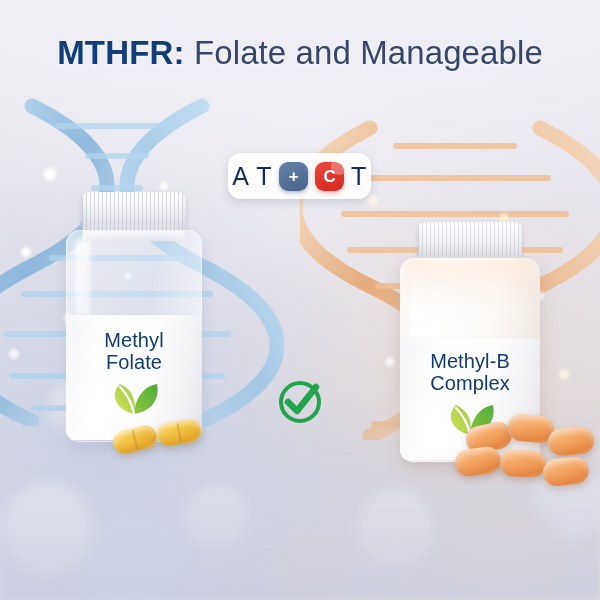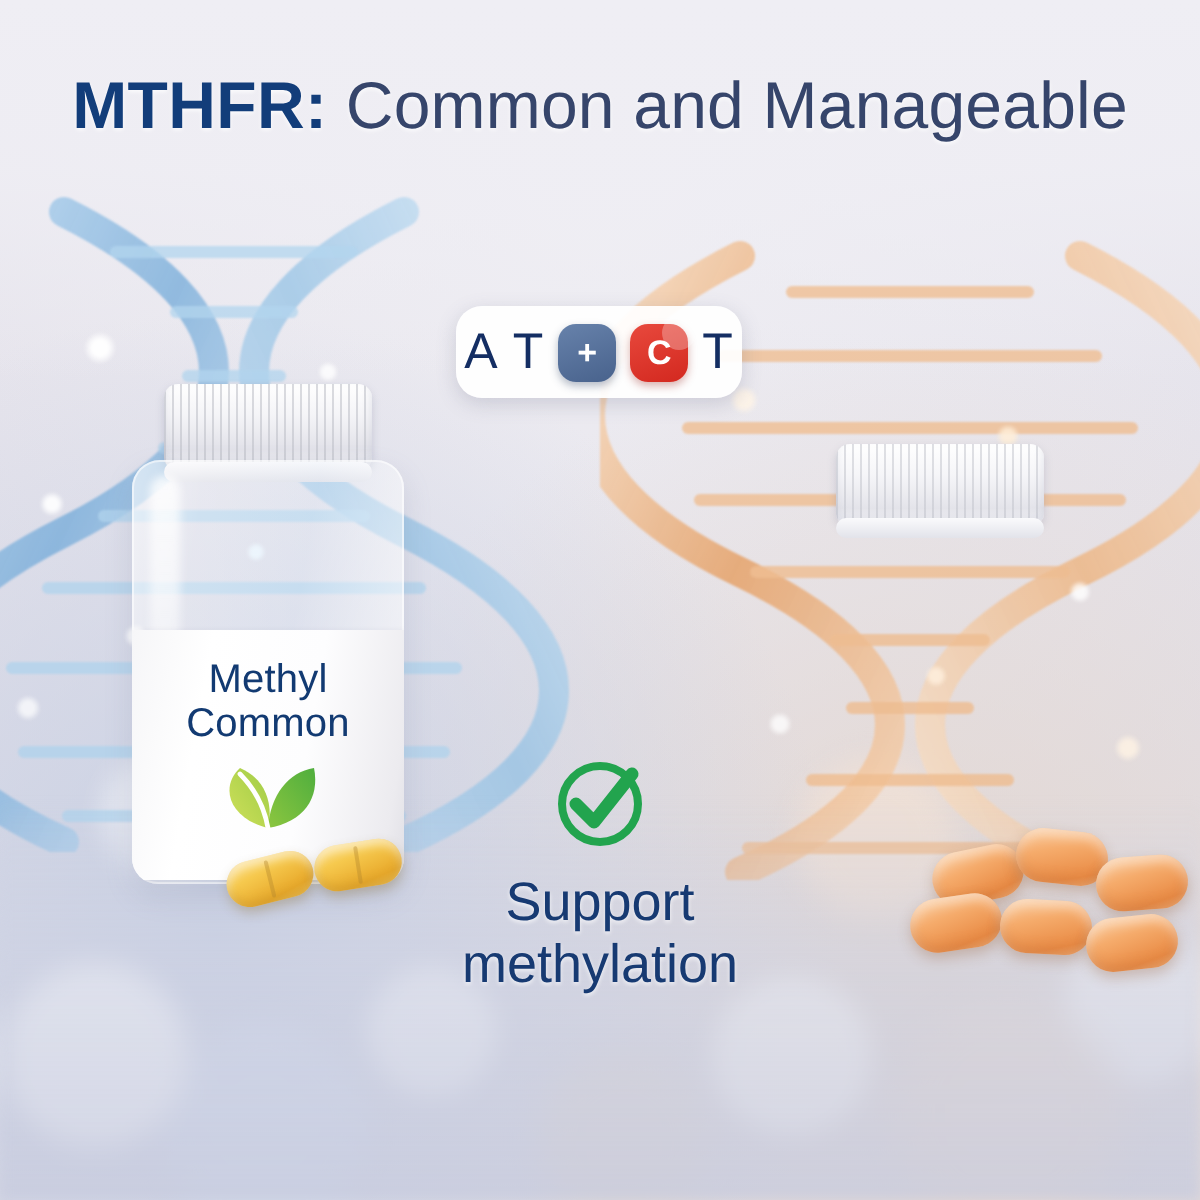--- a/index.html
+++ b/index.html
@@ -324,21 +324,21 @@
         </g>
       </g>
     </svg>
   </div>
   <div class="sparkle-right"></div>
 
   <div class="bg-floor"></div>
 
   <div class="title">
     <span class="brand">MTHFR:</span>
-    <span class="rest">Common and Manageable</span>
+    <span class="rest">Folate and Manageable</span>
   </div>
 
   <div class="gene-badge">
     <span class="gene-letter">A</span>
     <span class="gene-letter">T</span>
     <span class="gene-chip blue">
       <span class="glyph">+</span>
     </span>
     <span class="gene-chip red">
       <span class="glyph">C</span>
@@ -346,21 +346,21 @@
     <span class="gene-letter">T</span>
   </div>
 
   <div class="bottle bottle-left">
     <div class="bl-cap"></div>
     <div class="bl-body">
       <div class="bl-pills"></div>
       <div class="label label-left">
         <div class="label-title">
           <span>Methyl</span><br>
-          <span>Common</span>
+          <span>Folate</span>
         </div>
         <div class="leaf">
           <svg width="52" height="34" viewBox="0 0 52 34">
             <defs>
               <linearGradient id="lf1" x1="0" y1="1" x2="1" y2="0">
                 <stop offset="0%" stop-color="#cfe05a"></stop>
                   <stop offset="100%" stop-color="#9fcc46"></stop>
               </linearGradient>
               <linearGradient id="lf2" x1="0" y1="1" x2="1" y2="0">
                 <stop offset="0%" stop-color="#8cc63f"></stop>
@@ -374,34 +374,47 @@
         </div>
       </div>
     </div>
   </div>
 
   <div class="pill cap-yellow" style="left:113px;top:428px;transform:rotate(-14deg);"></div>
   <div class="pill cap-yellow" style="left:157px;top:421px;transform:rotate(-9deg);"></div>
 
   <div class="bottle bottle-right">
     <div class="br-cap"></div>
+    <div class="br-body">
+      <div class="br-shoulder"></div>
+      <div class="br-pills"></div>
+      <div class="label label-right">
+        <div class="label-title">
+          <span>Methyl-B</span><br>
+          <span>Complex</span>
+        </div>
+        <div class="leaf">
+          <svg width="52" height="34" viewBox="0 0 52 34">
+            <path d="M26 33 C6 28, 2 12, 12 3 C24 8, 29 20, 26 33 Z" fill="url(#lf1)"></path>
+            <path d="M26 33 C27 17, 36 5, 49 3 C52 18, 44 30, 26 33 Z" fill="url(#lf2)"></path>
+            <path d="M26 33 C24 22, 19 13, 12 6" fill="none" stroke="#ffffff" stroke-width="2.4" stroke-linecap="round"></path>
+          </svg>
+        </div>
+      </div>
+    </div>
   </div>
 
   <div class="pill tab-orange" style="left:466px;top:424px;transform:rotate(-12deg);"></div>
   <div class="pill tab-orange" style="left:508px;top:415px;transform:rotate(6deg);"></div>
   <div class="pill tab-orange" style="left:548px;top:428px;transform:rotate(-4deg);"></div>
   <div class="pill tab-orange" style="left:455px;top:448px;transform:rotate(-8deg);"></div>
   <div class="pill tab-orange" style="left:500px;top:450px;transform:rotate(3deg);"></div>
   <div class="pill tab-orange" style="left:543px;top:458px;transform:rotate(-6deg);"></div>
 
   <div class="check-wrap">
     <svg width="50" height="50" viewBox="0 0 50 50">
       <circle cx="25" cy="26" r="19" fill="none" stroke="#22a44e" stroke-width="4"></circle>
       <path d="M13 26 L22 35 L41 11" fill="none" stroke="#22a44e" stroke-width="6.5" stroke-linecap="round" stroke-linejoin="round"></path>
     </svg>
   </div>
 
-  <div class="caption">
-    <span>Support</span><br>
-    <span>methylation</span>
-  </div>
 
 </div>
 
 </body></html>

